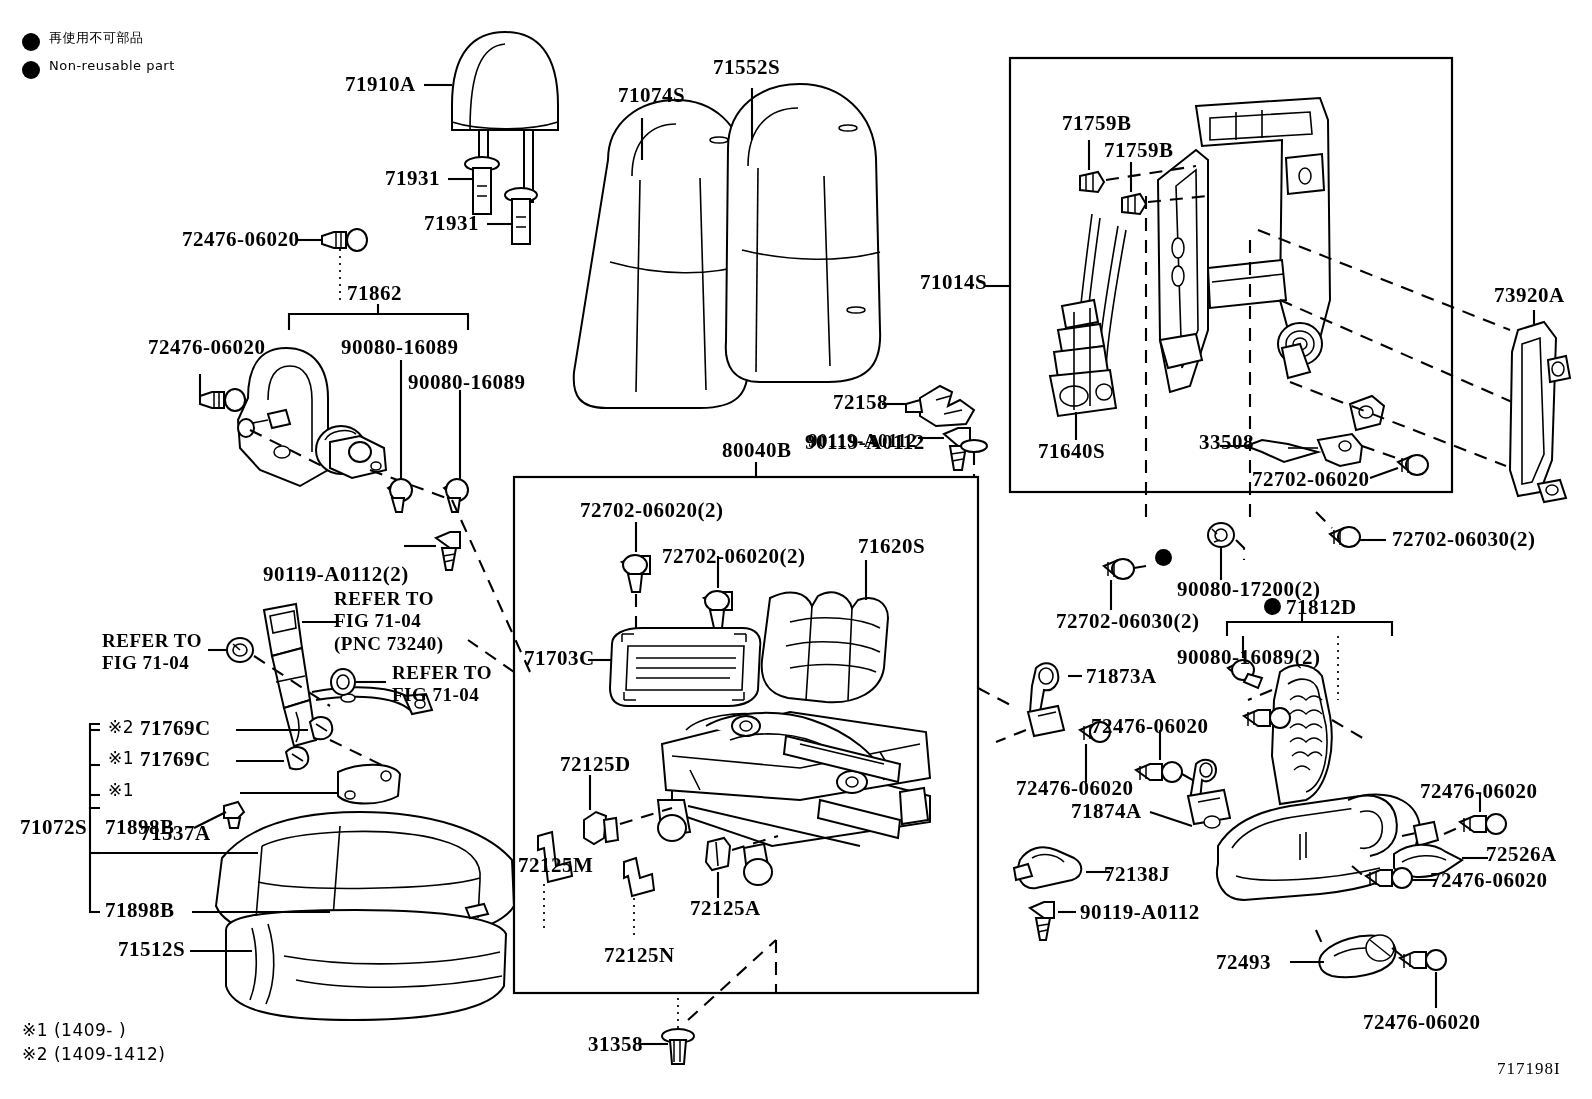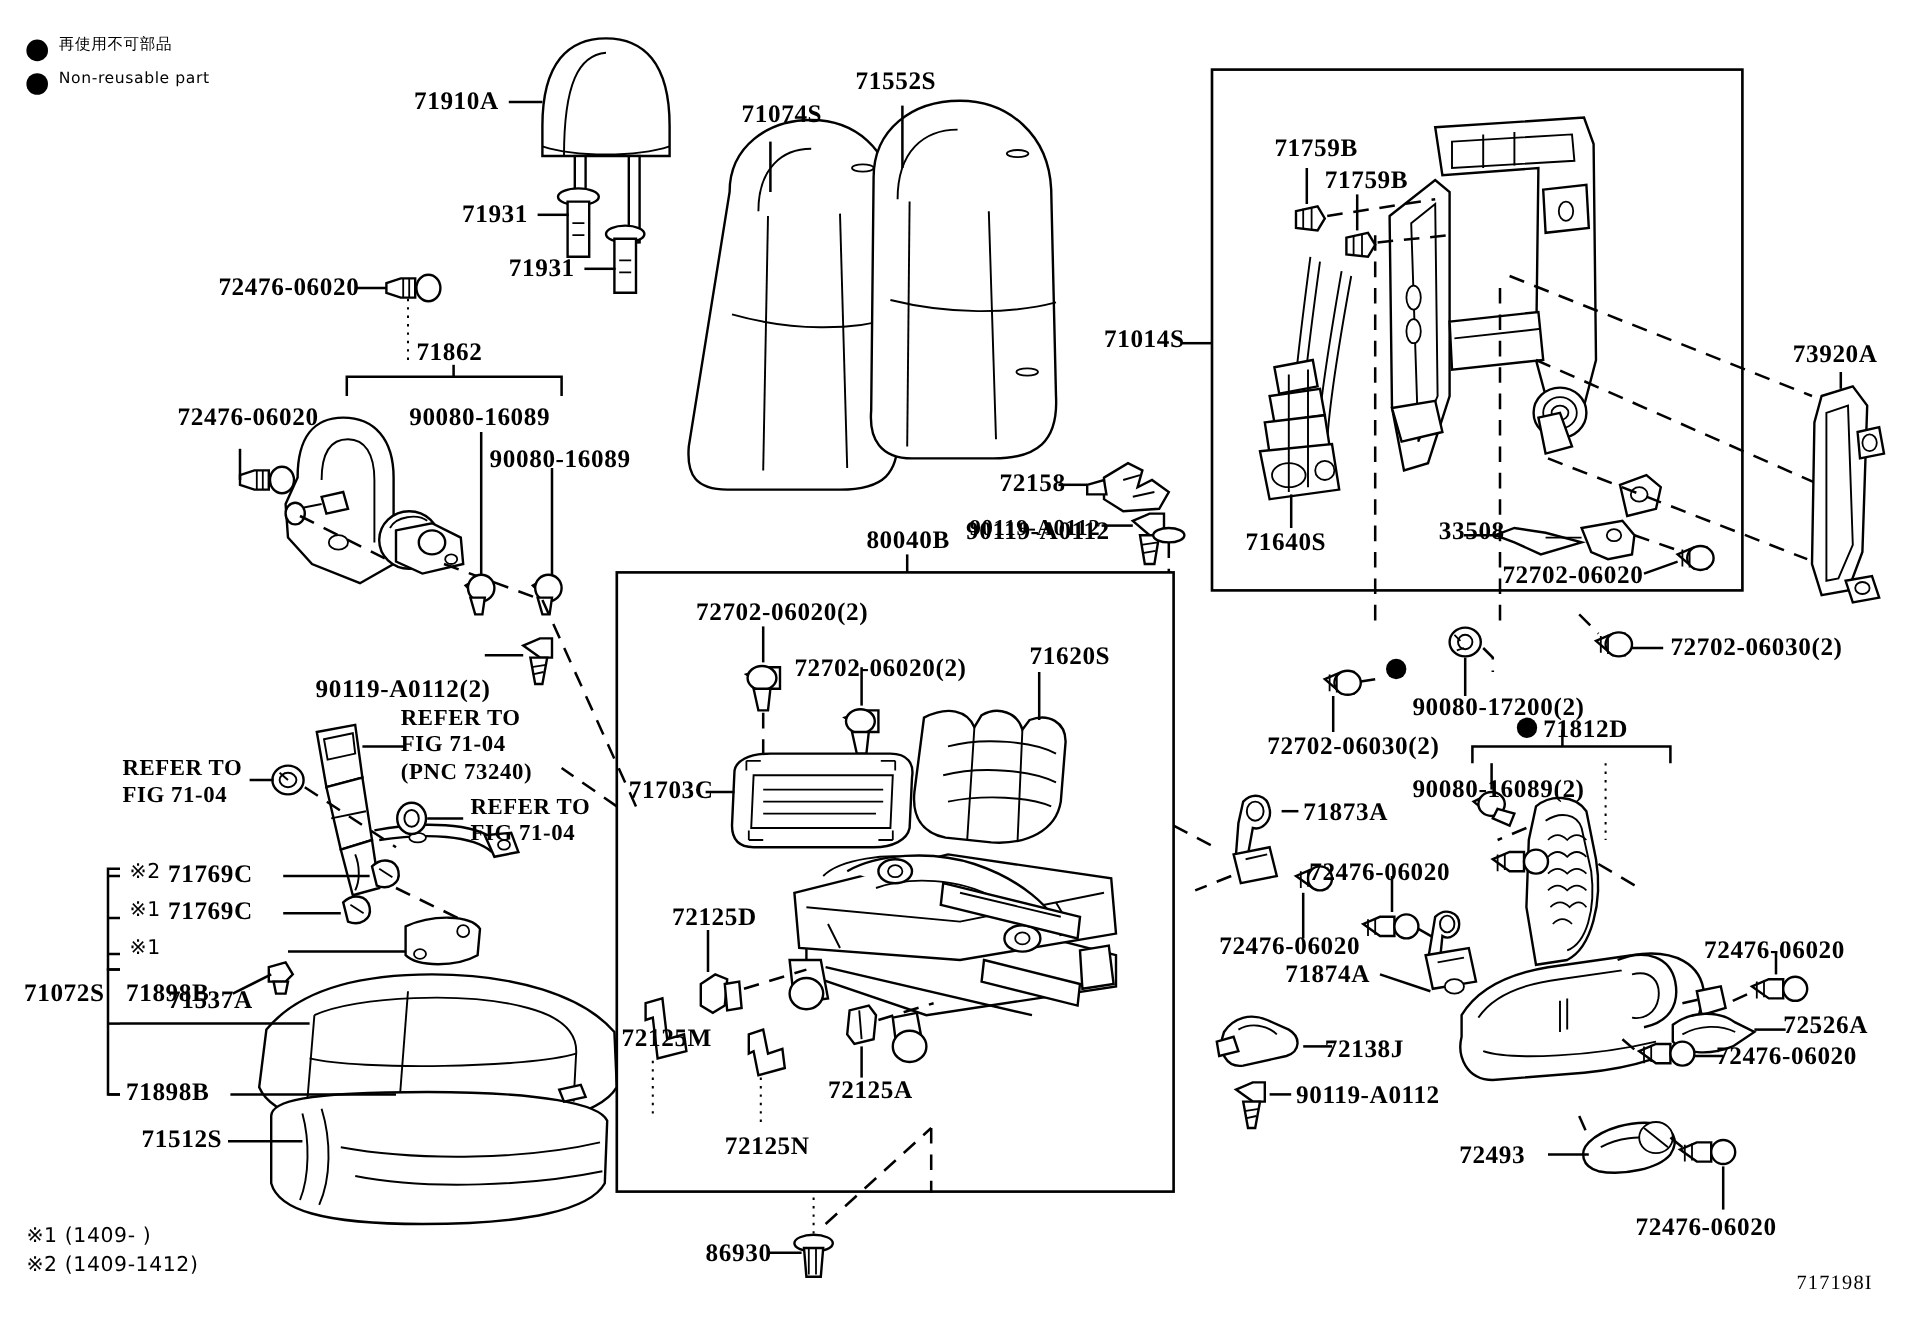--- a/index.html
+++ b/index.html
@@ -621,21 +621,21 @@
 <div class="lbl sm" style="left:808px;top:431px;">90119-A0112</div>
 <div class="lbl" style="left:580px;top:500px;">72702-06020(2)</div>
 <div class="lbl" style="left:662px;top:546px;">72702-06020(2)</div>
 <div class="lbl" style="left:858px;top:536px;">71620S</div>
 <div class="lbl" style="left:524px;top:648px;">71703C</div>
 
 <div class="lbl" style="left:560px;top:754px;">72125D</div>
 <div class="lbl" style="left:518px;top:855px;">72125M</div>
 <div class="lbl" style="left:604px;top:945px;">72125N</div>
 <div class="lbl" style="left:690px;top:898px;">72125A</div>
-<div class="lbl" style="left:588px;top:1034px;">86930</div>
+<div class="lbl" style="left:588px;top:1034px;">31358</div>
 
 <div class="lbl" style="left:833px;top:392px;">72158</div>
 <div class="lbl sm" style="left:806px;top:430px;opacity:0;"></div>
 
 <div class="lbl" style="left:1062px;top:113px;">71759B</div>
 <div class="lbl" style="left:1104px;top:140px;">71759B</div>
 <div class="lbl" style="left:920px;top:272px;">71014S</div>
 <div class="lbl" style="left:1038px;top:441px;">71640S</div>
 <div class="lbl" style="left:1199px;top:432px;">33508</div>
 <div class="lbl" style="left:1252px;top:469px;">72702-06020</div>

